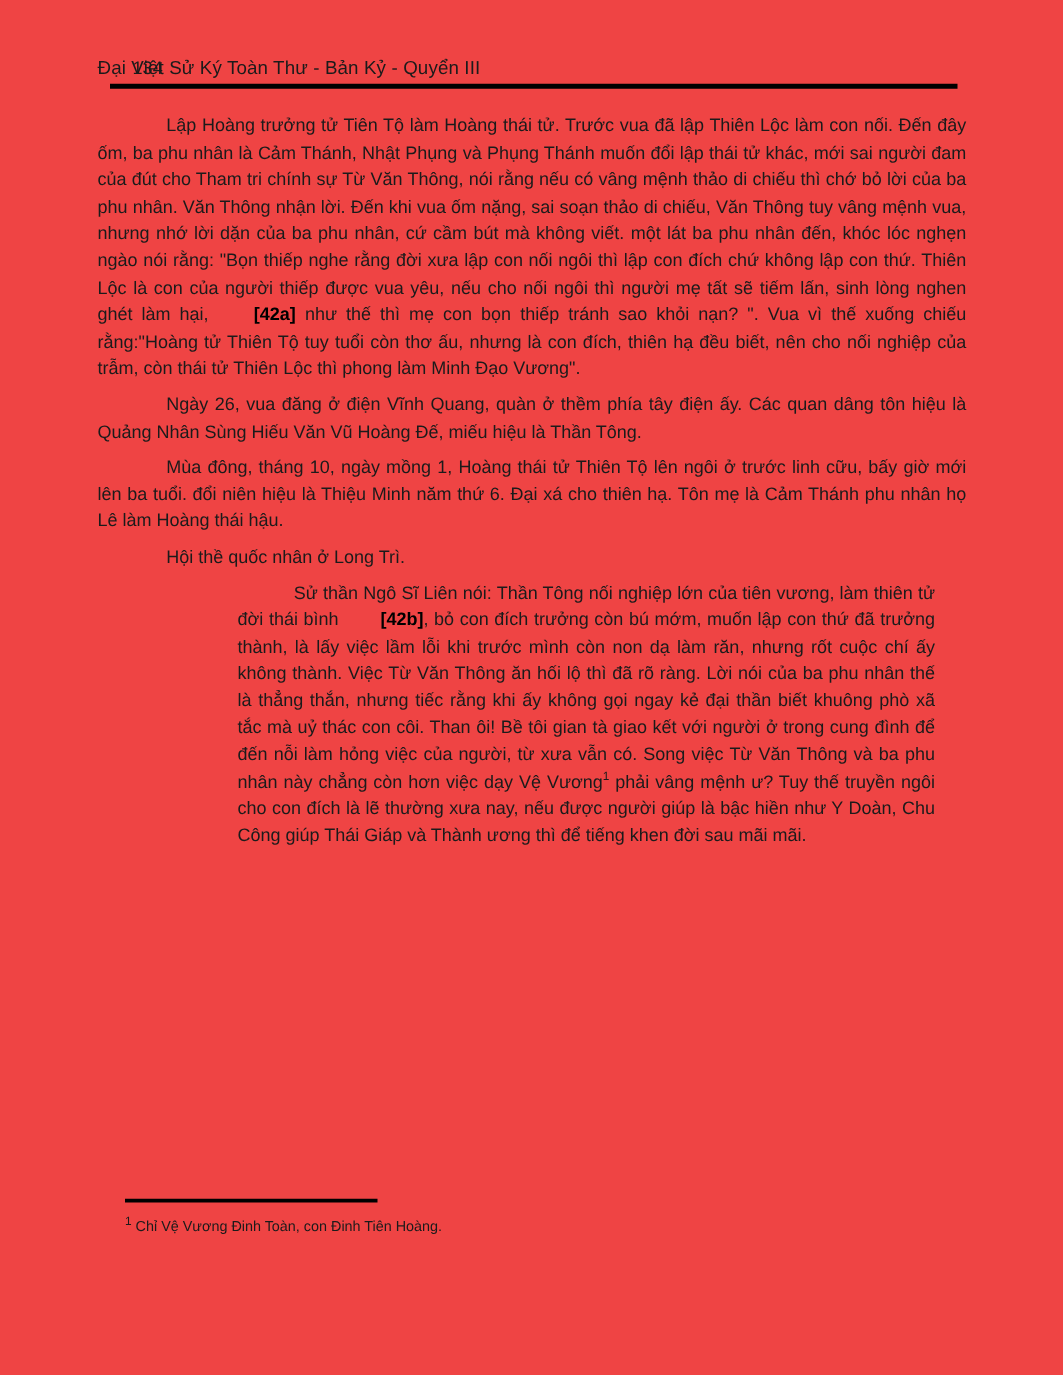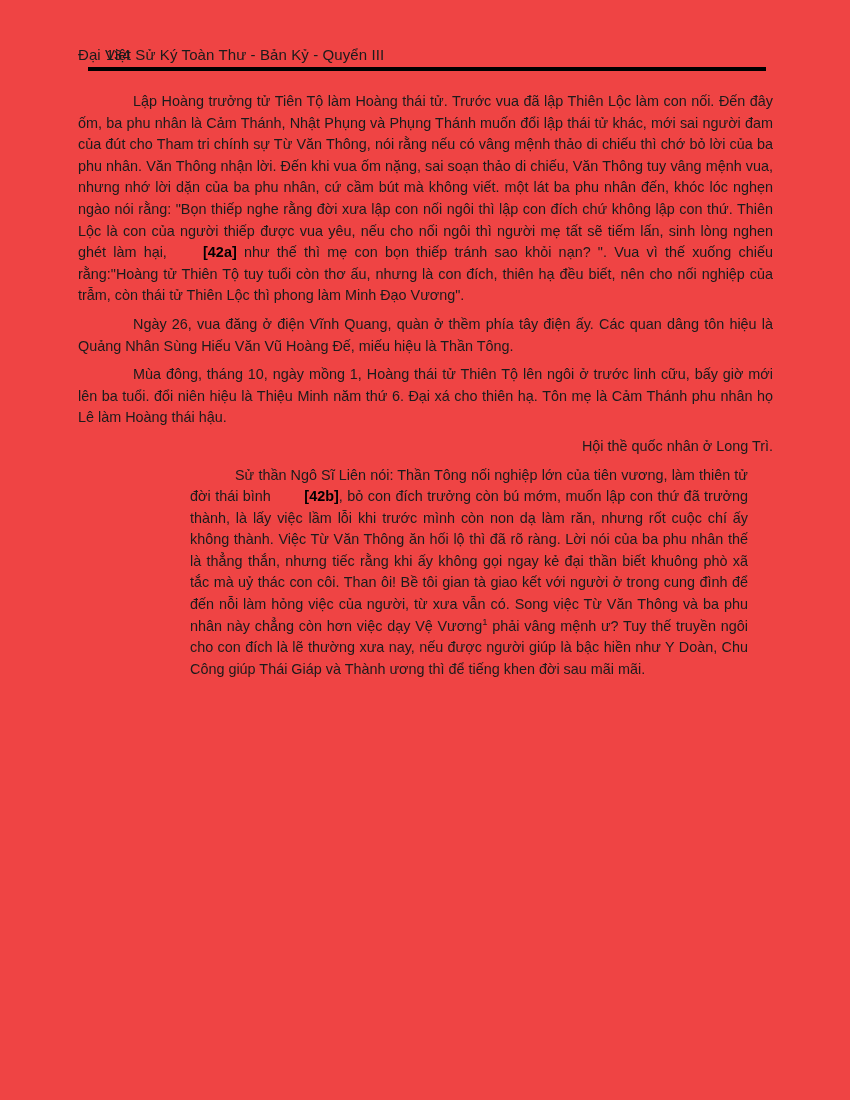--- a/index.html
+++ b/index.html
@@ -50,21 +50,21 @@
     line-height: 21.6px;
     text-align: justify;
   }
   p.body-par {
     margin: 0 0 7px 0;
     text-indent: 55px;
   }
   p.short-par {
     margin: 0 0 7px 0;
     text-indent: 55px;
-    text-align: right;
+    text-align: left;
   }
   .quote-par {
     margin: 3px 0 0 0;
     padding-left: 112px;
     padding-right: 25px;
     text-indent: 45px;
   }
   b.folio {
     font-weight: bold;
     color: #000;
@@ -110,14 +110,18 @@
 
     <p class="body-par">Mùa đông, tháng 10, ngày mồng 1, Hoàng thái tử Thiên Tộ lên ngôi ở trước linh cữu, bấy giờ mới lên ba tuổi. đổi niên hiệu là Thiệu Minh năm thứ 6. Đại xá cho thiên hạ. Tôn mẹ là Cảm Thánh phu nhân họ Lê làm Hoàng thái hậu.</p>
 
     <p class="short-par">Hội thề quốc nhân ở Long Trì.</p>
 
 
     <p class="quote-par"><span>Sử thần Ngô Sĩ Liên nói: Thần Tông nối nghiệp lớn của tiên vương, làm thiên tử đời thái bình </span><b class="folio">[42b]</b><span>, bỏ con đích trưởng còn bú mớm, muốn lập con thứ đã trưởng thành, là lấy việc lầm lỗi khi trước mình còn non dạ làm răn, nhưng rốt cuộc chí ấy không thành. Việc Từ Văn Thông ăn hối lộ thì đã rõ ràng. Lời nói của ba phu nhân thế là thẳng thắn, nhưng tiếc rằng khi ấy không gọi ngay kẻ đại thần biết khuông phò xã tắc mà uỷ thác con côi. Than ôi! Bề tôi gian tà giao kết với người ở trong cung đình để đến nỗi làm hỏng việc của người, từ xưa vẫn có. Song việc Từ Văn Thông và ba phu nhân này chẳng còn hơn việc dạy Vệ Vương</span><sup>1</sup><span> phải vâng mệnh ư?  Tuy thế truyền ngôi cho con đích là lẽ thường xưa nay, nếu được người giúp là bậc hiền như Y Doàn, Chu Công giúp Thái Giáp và Thành ương thì để tiếng khen đời sau mãi mãi.</span></p>
 
   </div>
 
+  <div class="footnote">
+    <div class="fn-rule"></div>
+    <div class="fn-text"><sup>1</sup><span> Chỉ Vệ Vương Đinh Toàn, con Đinh Tiên Hoàng.</span></div>
+  </div>
 
 </div>
 
 </body></html>

